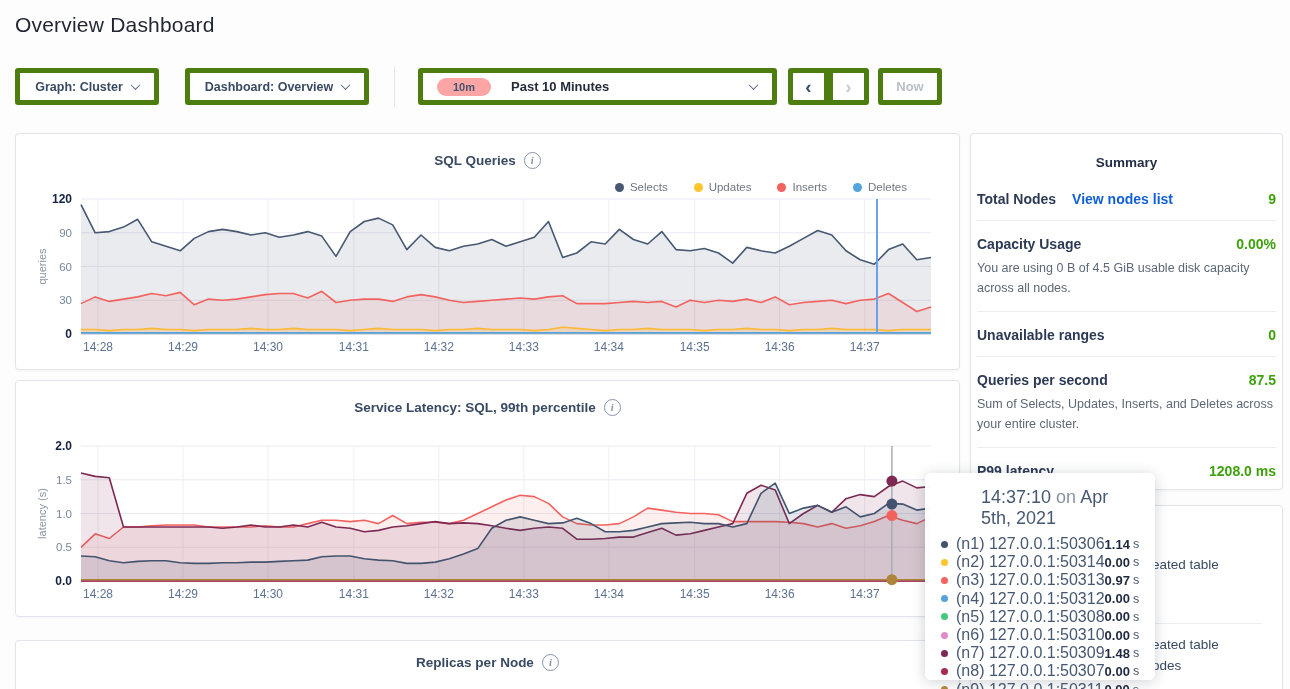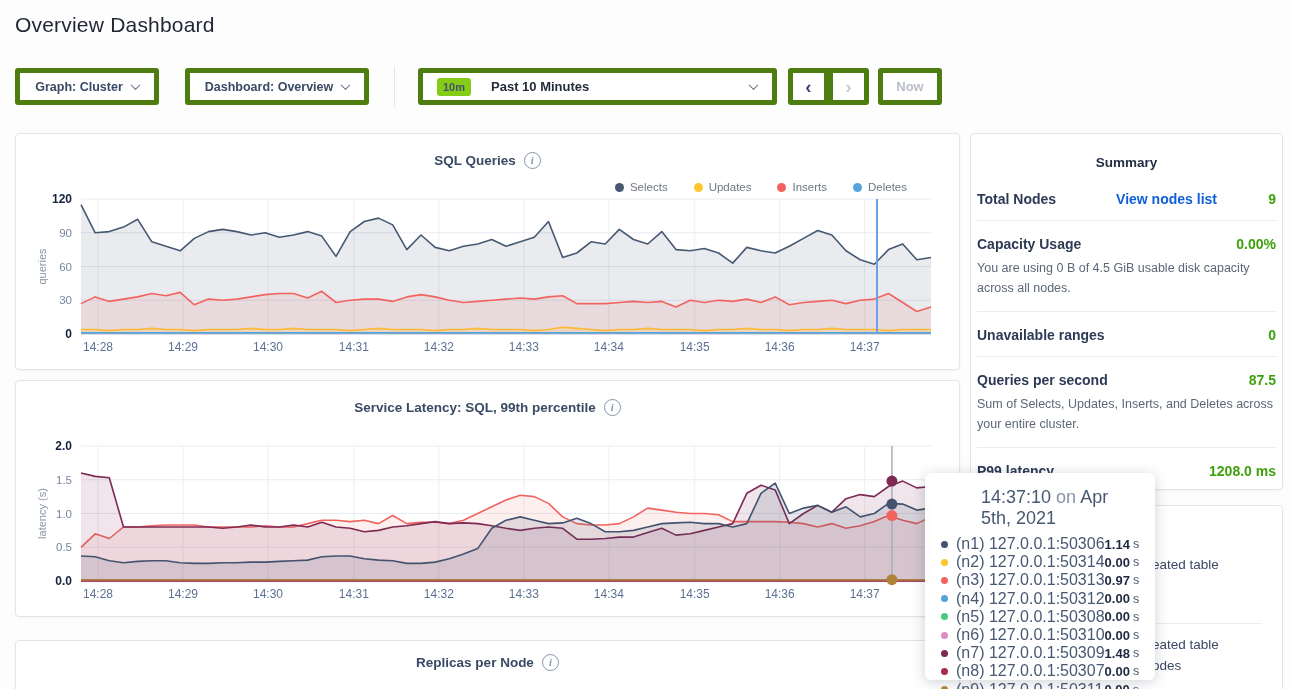--- a/index.html
+++ b/index.html
@@ -12,22 +12,22 @@
 
   
   .tb-btn { position:absolute; top:68px; height:37px; background:#fff;
             border:5px solid #4d7c0f; border-radius:3px; display:flex; align-items:center;
             justify-content:center; gap:9px; font-family:"Liberation Sans",sans-serif;
             font-size:12.5px; font-weight:700; color:#394a64; cursor:pointer; }
   .chev { width:7px; height:7px; border-right:1.6px solid #5a6b88; border-bottom:1.6px solid #5a6b88;
           transform:rotate(45deg) translate(-1px,-1px); display:inline-block; }
   .tb-divider { position:absolute; left:394px; top:66px; width:1px; height:41px; background:#e3e6ea; }
   .time-btn { justify-content:flex-start; padding:0 14px; }
-  .time-badge { background:#84cc16; color:#46536d; border-radius:3px; font-size:11px;
-                font-weight:700; padding:3px 6px; }
+  .time-badge { background:#fca5a5; color:#46536d; border-radius:9px; font-size:11px;
+                font-weight:700; padding:3px 16px; }
   .time-label { font-size:13px; font-weight:700; color:#242b3b; margin-left:11px; }
   .time-chev { position:absolute; right:15px; }
   .nav-ico { font-size:19px; font-weight:700; color:#394a64; line-height:1; }
   .nav-ico.disabled { color:#c6ccd4; }
   .now-btn { color:#b9bfc8; font-size:13px; font-weight:700; }
 
   
   .card { position:absolute; background:#fff; border:1px solid #e2e5ea; border-radius:4px;
           box-shadow:0 1px 3px rgba(60,70,90,.05); }
   .chart-title-row { position:absolute; left:0; right:0; display:flex; align-items:center;
@@ -46,21 +46,21 @@
   .ytick-bold { font-size:12px; fill:#16233f; font-weight:700; }
   .xtick { font-size:12px; fill:#5c7193; }
   .axis-label { font-size:11px; fill:#8a94a6; }
 
   
   .summary-card { left:970px; top:133px; width:313px; height:357px; padding:0 6px; }
   .summary-title { text-align:center; font-size:13.5px; font-weight:700; color:#242f45;
                    padding:21px 0 6px; }
   .sumrow { border-bottom:1px solid #ebedf1; padding:15px 0 13px; }
   .sumrow:last-child { border-bottom:none; }
-  .sumrow-top { display:flex; align-items:flex-end;gap:44px; }
+  .sumrow-top { display:flex; align-items:flex-end; }
   .sum-label { font-size:14px; font-weight:700; color:#2c3a55; }
   .sum-link { font-size:14px; font-weight:700; margin-left:16px; cursor:pointer; }
   .sum-value { margin-left:auto; font-size:14px; font-weight:700; }
   .sum-desc { font-size:12.5px; color:#5d6776; line-height:1.6; margin-top:6px; }
 
   
   .events-card { left:970px; top:505px; width:313px; height:200px; z-index:1; }
   .event-frag { position:absolute; font-size:13.5px; color:#394a64; z-index:2; }
   .events-divider { position:absolute; top:623px; left:994px; width:268px; height:1px;
                     background:#ebedf1; z-index:2; }

